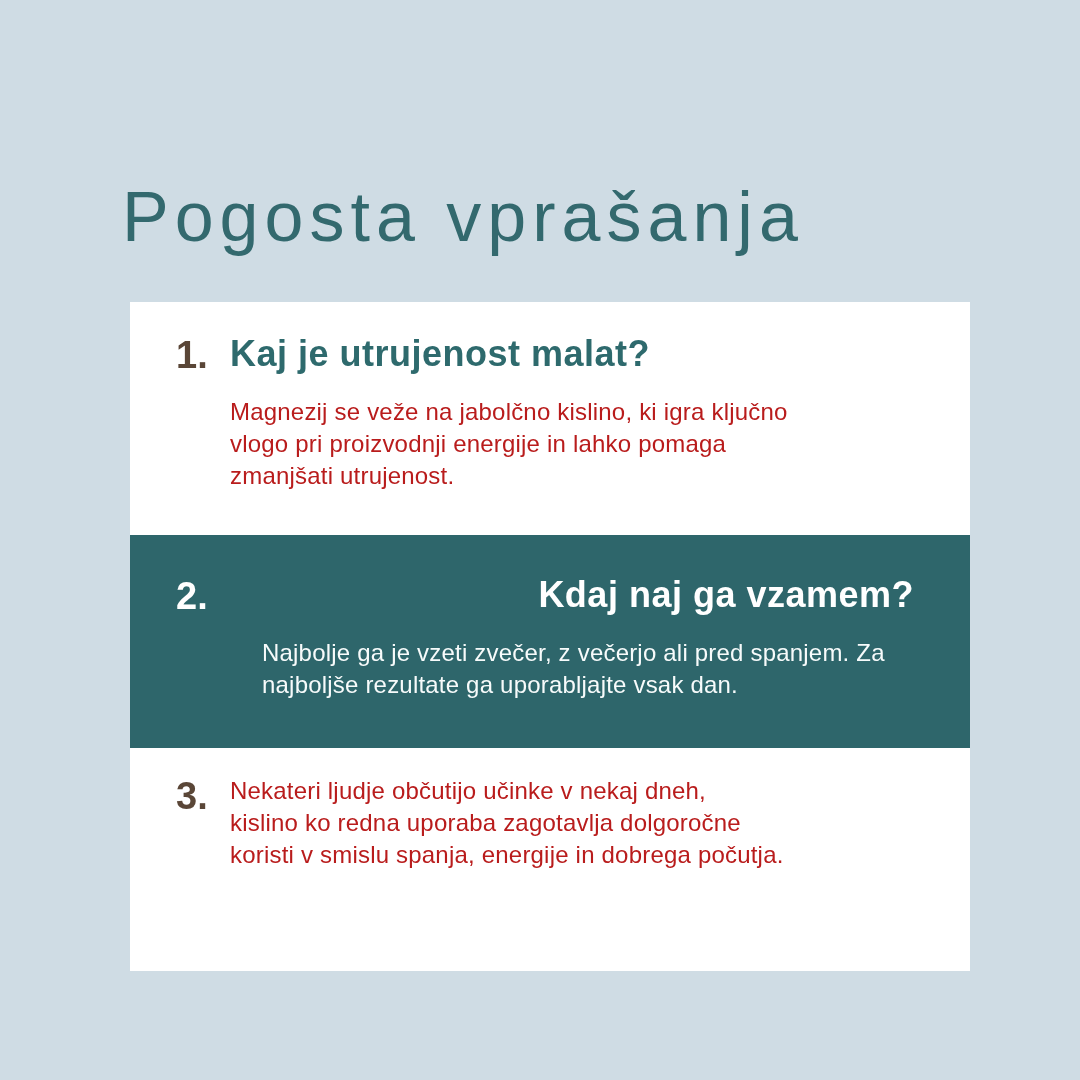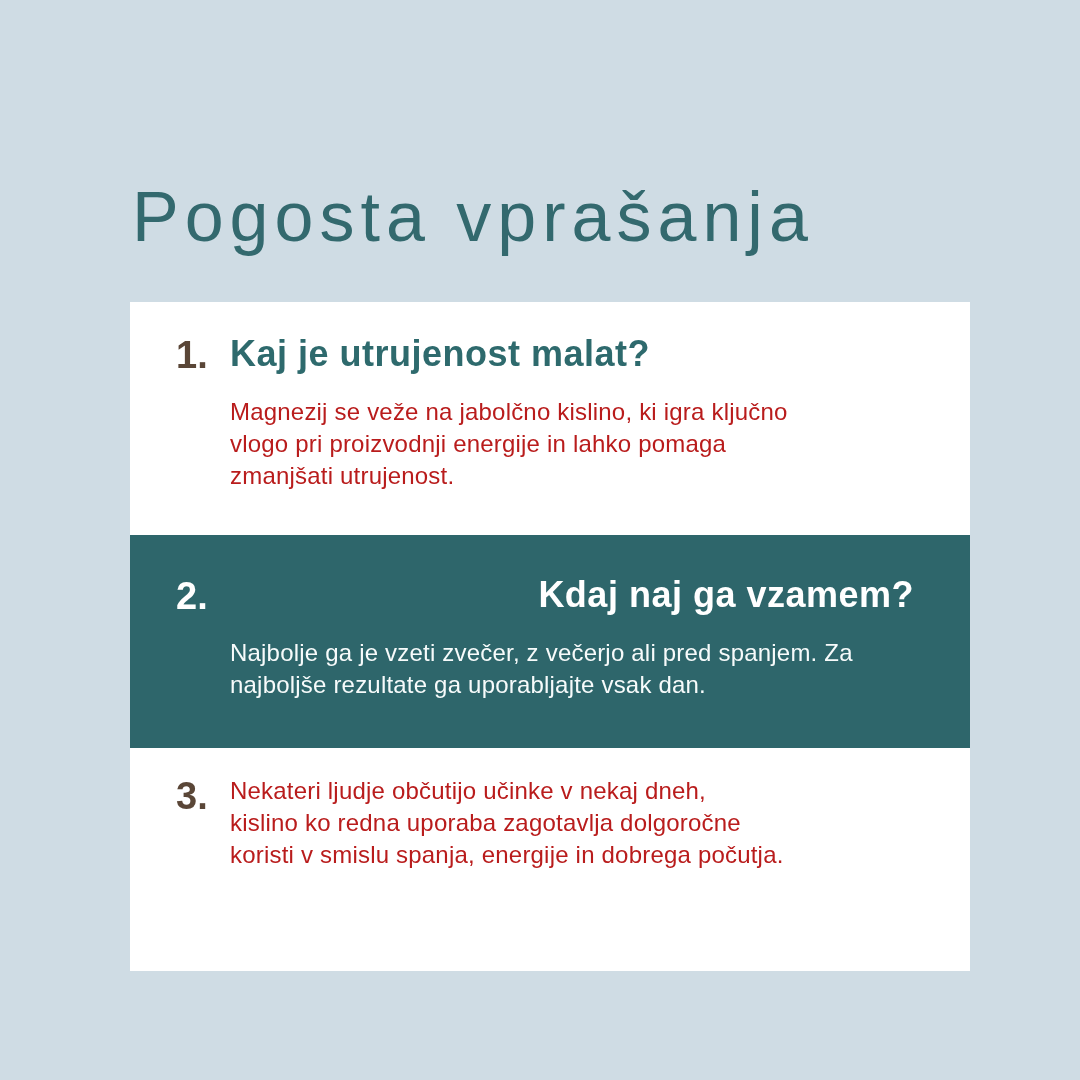--- a/index.html
+++ b/index.html
@@ -9,21 +9,21 @@
     body {
       width: 1080px;
       height: 1080px;
       position: relative;
       overflow: hidden;
       background: #cfdce4;
       font-family: "Liberation Sans", sans-serif;
     }
     .page-title {
       position: absolute;
-      left: 132px;
+      left: 122px;
       top: 130px;
       font-size: 70px;
       font-weight: 400;
       letter-spacing: 6px;
       color: #33696e;
       white-space: nowrap;
     }
     .faq-card {
       position: absolute;
       left: 130px;
@@ -65,21 +65,21 @@
       white-space: pre-line;
     }
     .faq-item.v2 .faq-question { color: #ffffff; text-align: right; }
     .faq-answer {
       font-size: 24px;
       line-height: 32px;
       letter-spacing: 0.2px;
       color: #b91c1c;
       white-space: pre-line;
     }
-    .faq-item.v2 .faq-answer { color: #f7fbfb; }
+    .faq-item.v2 .faq-answer { color: #f7fbfb; margin-left: 32px; }
   </style>
 </head>
 <body>
 
 <h1 class="page-title">Pogosta vprašanja</h1>
 
 <div class="faq-card">
 
   <div class="faq-item v1">
     <div class="faq-number">1.</div>

